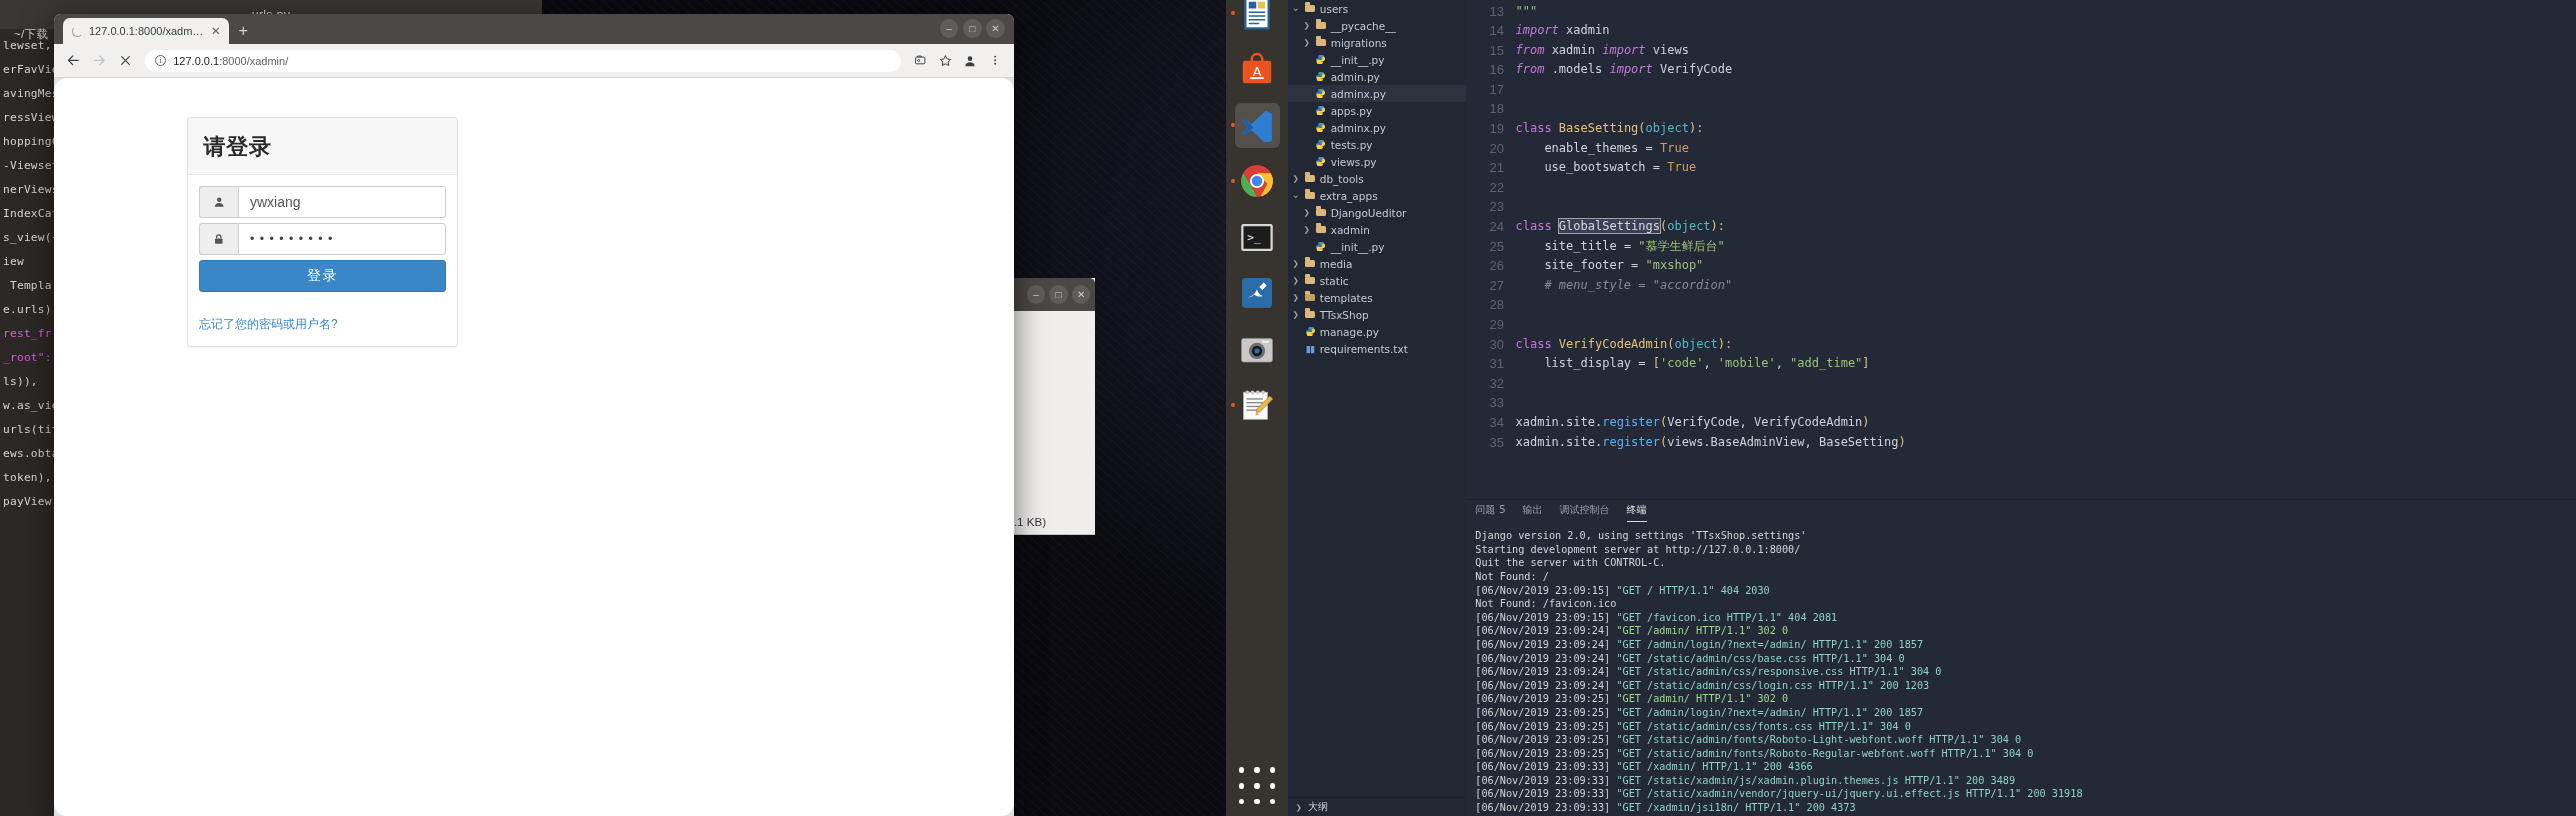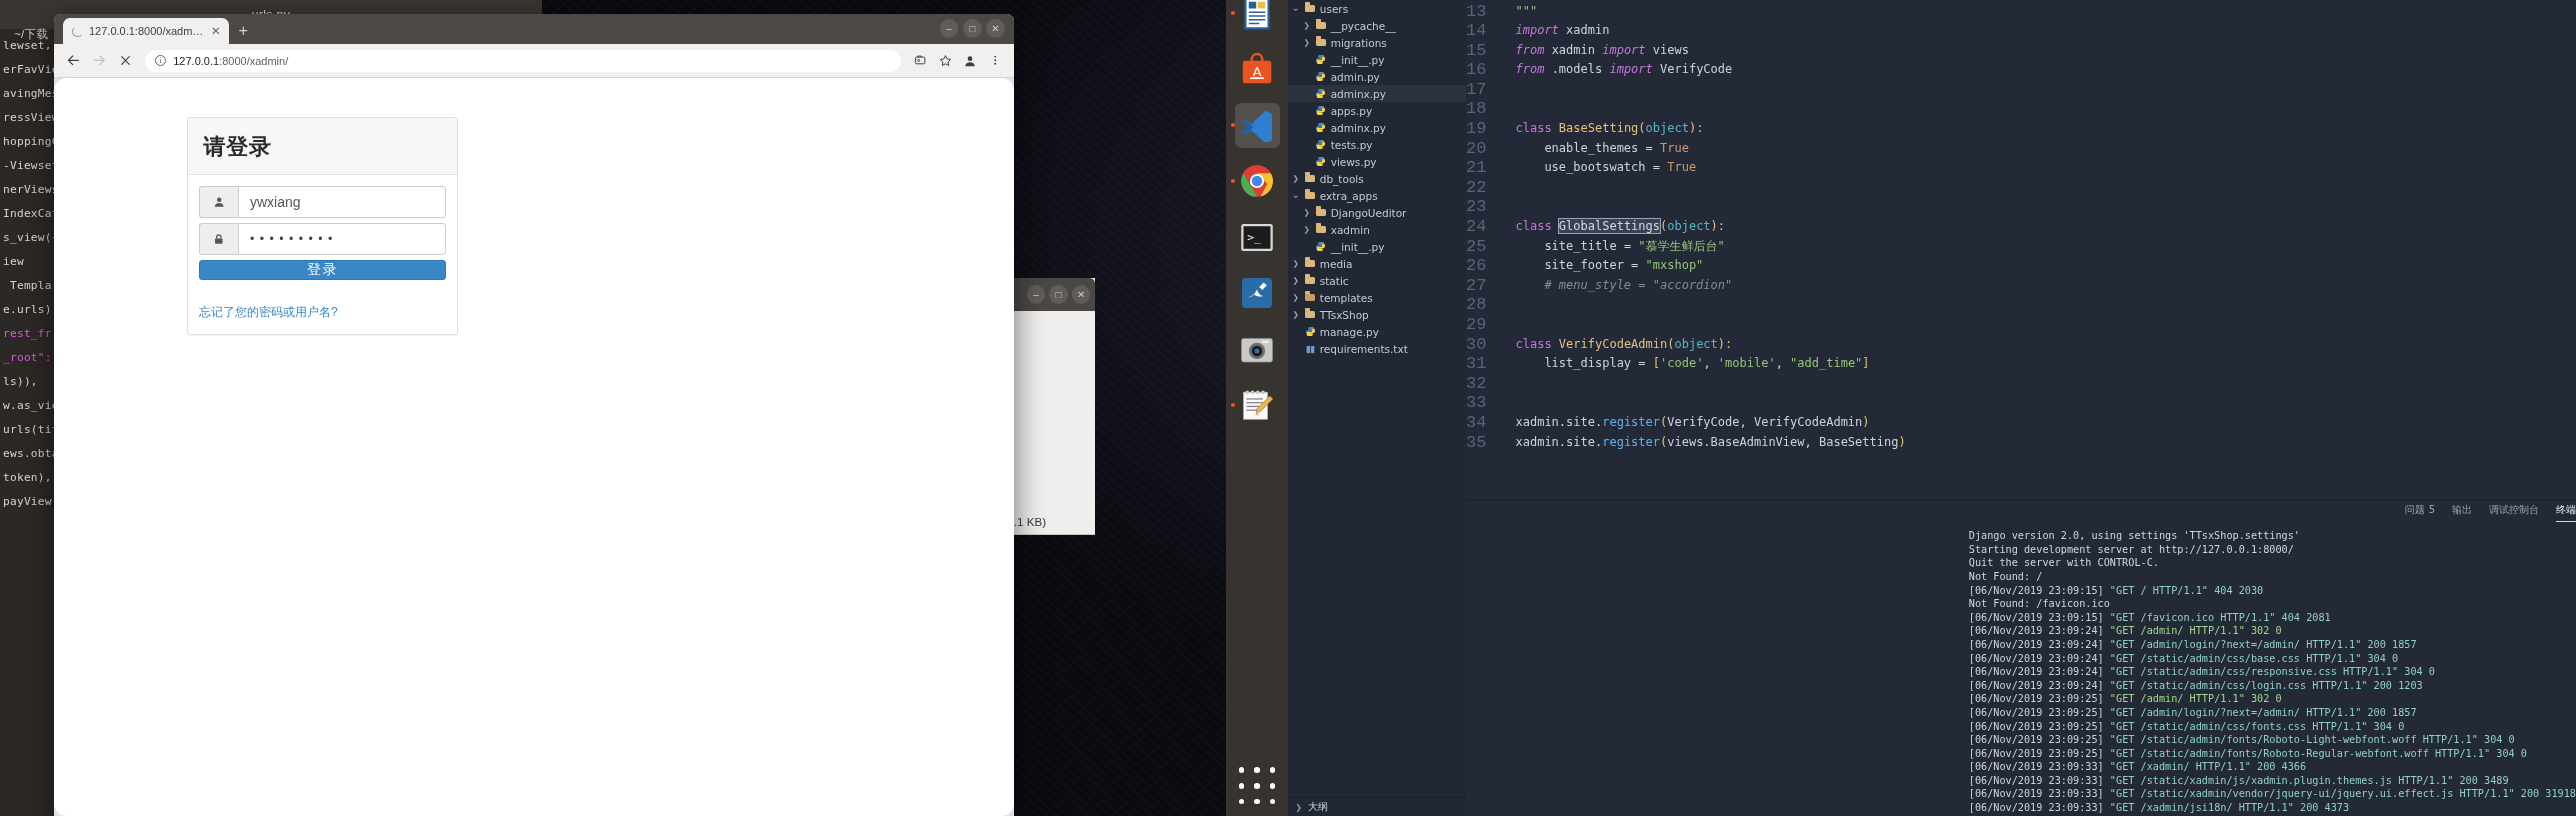--- a/index.html
+++ b/index.html
@@ -156,21 +156,21 @@
     border-radius: 3.1px 0 0 3.1px;
     display: flex; align-items: center; justify-content: center; color: #555;
   }
   .in-field {
     flex: 1; height: 32px; border: 0.8px solid #ccc; border-radius: 0 3.1px 3.1px 0;
     padding: 0 11px; font-size: 14px; color: #555; background: #fff;
     font-family: "Liberation Sans", sans-serif; outline: none;
   }
   .in-field.pw { letter-spacing: 5.4px; font-size: 12.4px; color:#444; }
   .btn-login {
-    width: 100%; height: 20px; background: #3a87c8; border: 0.8px solid #3279b4;
+    width: 100%; height: 32px; background: #3a87c8; border: 0.8px solid #3279b4;
     border-radius: 3.1px; color: #fff; font-size: 14px; cursor: pointer;
     font-family: "Liberation Sans", sans-serif; letter-spacing:1.5px;
   }
   .forgot { display:block; margin-top: 24px; color: #3a87c8; font-size: 12px; text-decoration: none; }
 
   
   .dock {
     position: absolute; left: 1226px; top: 0; width: 62px; height: 816px;
     background: #37342f; 
   }
@@ -219,42 +219,42 @@
   .txt-glyph { color:#6f9ad8; font-size:9.3px; font-weight:bold; letter-spacing:-0.8px;}
   .outline-bar {
     position: absolute; bottom: 0; left: 0; right: 0; height: 18.6px;
     background: #212733; display: flex; align-items: center; gap: 4.6px;
     padding-left: 6.2px; font-size: 10px; color: #ccd0d6; border-top:0.8px solid #1a1f29;
   }
 
   .vs-main { flex: 1; display: flex; flex-direction: column; min-width:0;}
   .vs-editor { flex: 1; background: #232936; display: flex; overflow: hidden; position:relative;}
   .gutter {
-    width: 48px; flex: 0 0 48px; padding-right: 10px; padding-top: 1.5px;
-    font-family: Liberation Mono, monospace; font-size: 17px; line-height: 19.6px;
+    width: 48px; flex: 0 0 48px; text-align: right; padding-right: 10px; padding-top: 1.5px;
+    font-family: Liberation Sans, sans-serif; font-size: 13px; line-height: 19.6px;
     color: #5b6476;
   }
   .code {
     flex: 1; padding-top: 1.5px; padding-left: 1.5px;
     font-family: "DejaVu Sans Mono", monospace; font-size: 12px; line-height: 19.6px;
     white-space: pre; color: #d6dae2; overflow: hidden;
   }
   .kw { color: #c678dd; font-style: italic; }
   .kw2 { color: #c678dd; }
   .cls { color: #e5c07b; }
   .fn { color: #61afef; }
   .str { color: #98c379; }
   .num { color: #d19a66; }
   .cmt { color: #7f8c9b; font-style: italic; }
   .punc { color: #e5c07b; }
   .plain { color: #cdd3de; }
   .type { color: #56b6c2; }
   .sel-box { outline: 0.8px solid #9aa3b2; background: #3a4154; }
 
-  .vs-panel { height: 317px; background: #232936; border-top: 0.8px solid #1a1f29; display:flex; flex-direction:column;align-items:flex-end;}
+  .vs-panel { height: 317px; background: #232936; border-top: 0.8px solid #1a1f29; display:flex; flex-direction:column;}
   .panel-tabs { height: 23px; display: flex; align-items: center; gap: 17px; padding-left: 9.3px; }
   .p-tab { font-size: 10px; color: #9aa2b0; position: relative; padding-bottom: 3.1px;}
   .p-tab b { color:#9aa2b0; font-weight:normal; margin-left:3.9px;}
   .p-tab.active { color: #e6e9ee; }
   .p-tab.active::after {
     content: ""; position: absolute; left: 0; right: 0; bottom: -1.5px; height: 0.8px; background: #d7dae0;
   }
   .term-out {
     flex:1; padding: 6.2px 0 0 9.3px; overflow: hidden;
     font-family: "DejaVu Sans Mono", monospace; font-size: 10.2px; line-height: 13.6px;

